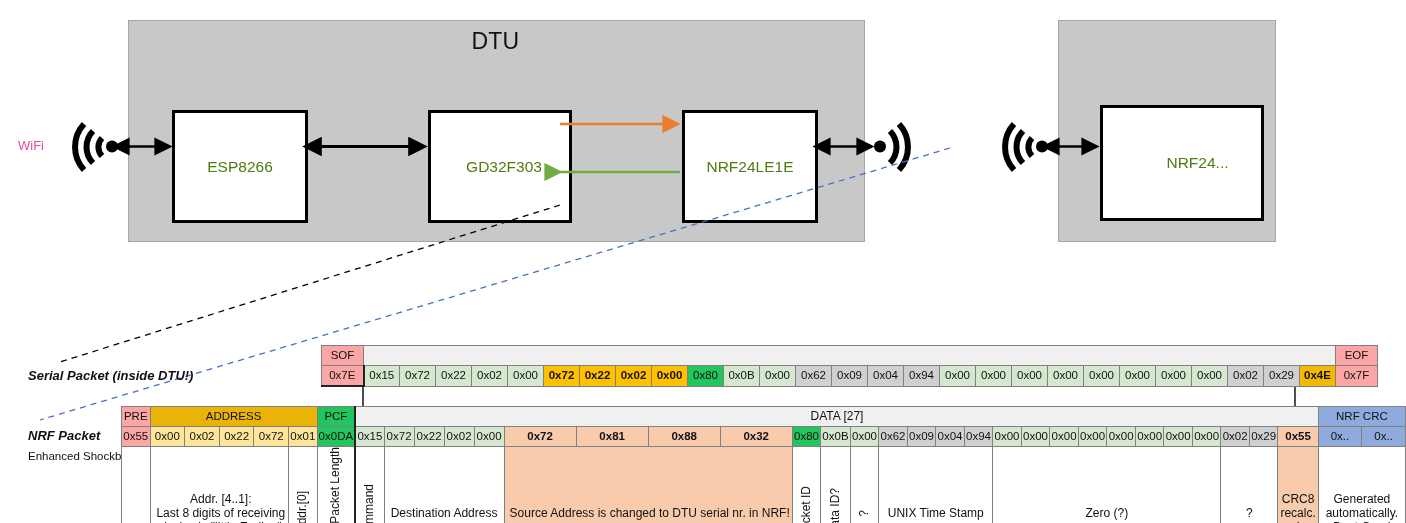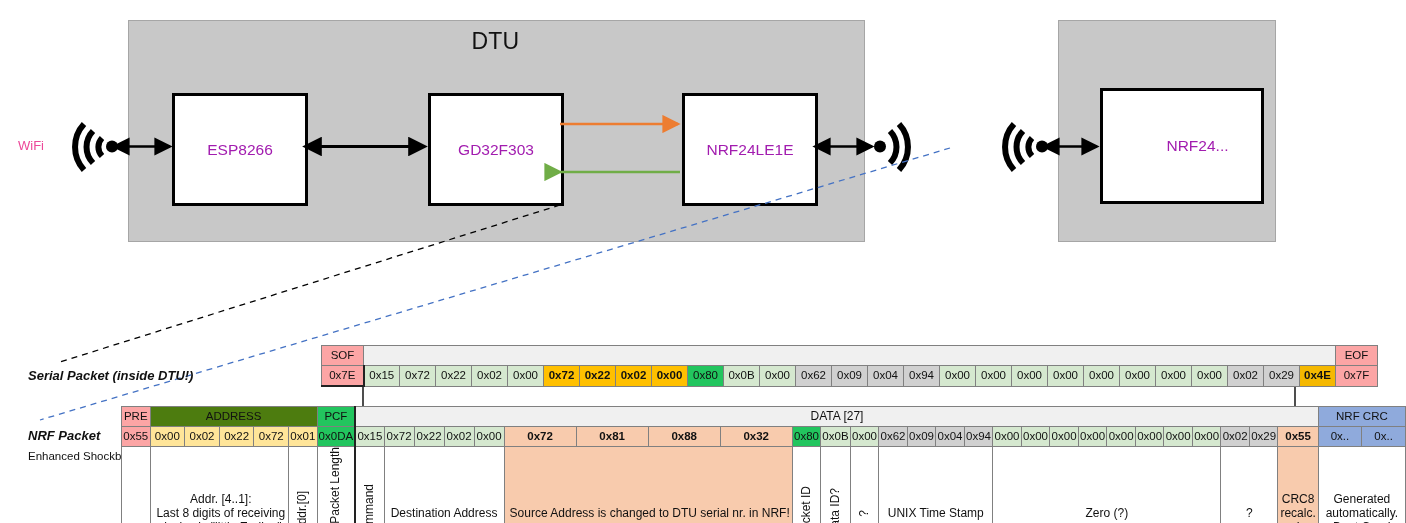--- a/index.html
+++ b/index.html
@@ -4,26 +4,26 @@
 <style>
   html,body{margin:0;padding:0;background:#ffffff;}
   body{width:1406px;height:523px;position:relative;font-family:"Liberation Sans",sans-serif;color:#000;overflow:hidden;}
 
   
   #top-diagram{position:absolute;left:0;top:0;width:1406px;height:260px;}
 
   .enclosure{position:absolute;background:#c8c8c8;border:1px solid #a6a6a6;}
   .enclosure-title{position:absolute;left:0;right:0;text-align:center;font-size:23px;color:#111;letter-spacing:.2px;}
 
-  .chip{position:absolute;background:#ffffff;border:3px solid #000;display:flex;align-items:center;justify-content:center;font-size:15.5px;color:#a21caf;}
+  .chip{position:absolute;background:#ffffff;border:3px solid #000;display:flex;align-items:center;justify-content:center;font-size:15.5px;color:#4d7c0f;margin-top:17px;}
 
   #dtu-box{left:128px;top:20px;width:735px;height:220px;}
   #dtu-title{top:28px;}
   #esp-chip{left:172px;top:93px;width:130px;height:107px;}
-  #gd32-chip{left:428px;top:93px;width:130px;height:107px;}
+  #gd32-chip{left:428px;top:93px;width:130px;height:107px;padding-left:8px;}
   #nrf1-chip{left:682px;top:93px;width:130px;height:107px;}
 
   #inv-box{left:1058px;top:20px;width:216px;height:220px;}
   #inv-title{top:28px;}
   #nrf2-chip{left:1100px;top:88px;width:127px;height:110px;padding-left:31px;}
 
   .wifi-label{position:absolute;font-size:13px;color:#ec4899;}
 
   svg.overlay{position:absolute;left:0;top:0;width:1406px;height:523px;pointer-events:none;}
 
@@ -254,21 +254,21 @@
       <col style="width:36px">
       <col style="width:36px">
       <col style="width:36px">
       <col style="width:36px">
       <col style="width:57px">
       <col style="width:57px">
     </colgroup>
   <tbody>
     <tr id="nrf-group-row">
         <td class="hdr">PRE</td>
-        <td class="c-tan hdr-c" colspan="5" style="background:#4d7c0f">ADDRESS</td>
+        <td class="c-tan hdr-c" colspan="5" style="background:#eab308">ADDRESS</td>
         <td class="c-blue hdr">PCF</td>
         <td class="blank b-l" colspan="27" style="text-align: center; font-size: 12px;">DATA [27]</td>
         <td class="c-crcblue-c" colspan="2">NRF CRC</td>
       </tr>
     <tr id="nrf-value-row">
         <td class="hdr">0x55</td>
         <td class="c-tan">0x00</td>
         <td class="c-tan">0x02</td>
         <td class="c-tan">0x22</td>
         <td class="c-tan">0x72</td>

